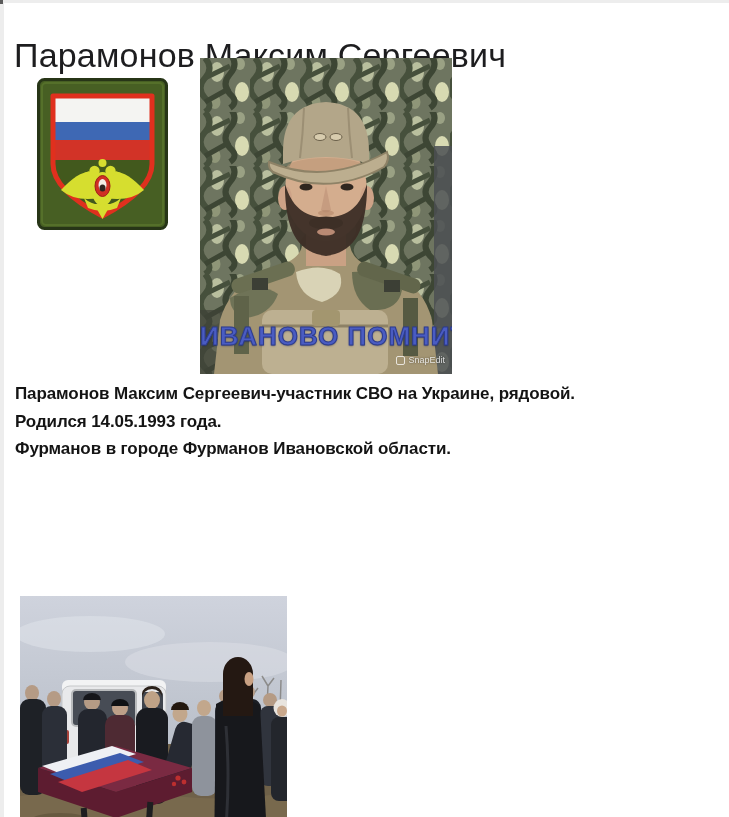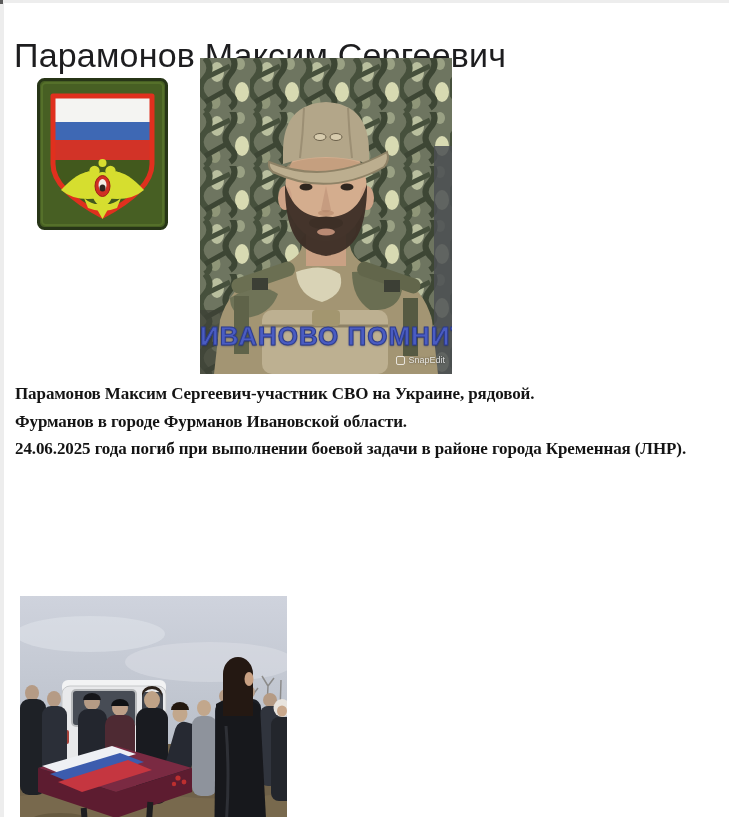--- a/index.html
+++ b/index.html
@@ -35,21 +35,21 @@
     position:absolute;right:7px;bottom:9px;display:flex;align-items:center;gap:3px;
     font-size:9px;color:rgba(255,255,255,.82);text-shadow:0 0 2px rgba(0,0,0,.5);text-align:right;
   }
   .snapedit .sq{
     display:inline-block;width:9px;height:9px;border:1px solid rgba(255,255,255,.75);
     border-radius:2px;box-sizing:border-box;
   }
 
   .bio{
     position:absolute;left:15px;top:380px;width:714px;
-    font-family:Liberation Serif, serif;font-weight:bold;
+    font-family:Liberation Sans, sans-serif;font-weight:bold;
     font-size:17px;line-height:27.5px;color:#141414;letter-spacing:-.1px;
   }
   .bio p{margin:0;}
 
   .funeral{position:absolute;left:20px;top:596px;width:267px;height:221px;overflow:hidden;}
   .funeral svg{display:block;}
 </style>
 </head>
 <body>
 
@@ -168,22 +168,22 @@
     </svg>
     <div class="watermark">ИВАНОВО ПОМНИТ</div>
     <div class="snapedit">
       <span class="sq"></span>
       <span>SnapEdit</span>
     </div>
   </div>
 
   <div class="bio">
     <p>Парамонов Максим Сергеевич-участник СВО на Украине, рядовой.</p>
+    <p>Родился 14.05.1993 года.</p>
     <p>Фурманов в городе Фурманов Ивановской области.</p>
-    <p>24.06.2025 года погиб при выполнении боевой задачи в районе города Кременная (ЛНР).</p>
   </div>
 
   <div class="funeral">
     <svg viewBox="0 0 267 260" width="267" height="260">
       <defs>
         <linearGradient id="skyGrad" x1="0" y1="0" x2="0" y2="1">
           <stop offset="0" stop-color="#cfd3dd"></stop>
           <stop offset="1" stop-color="#b9bfc9"></stop>
         </linearGradient>
       </defs>

